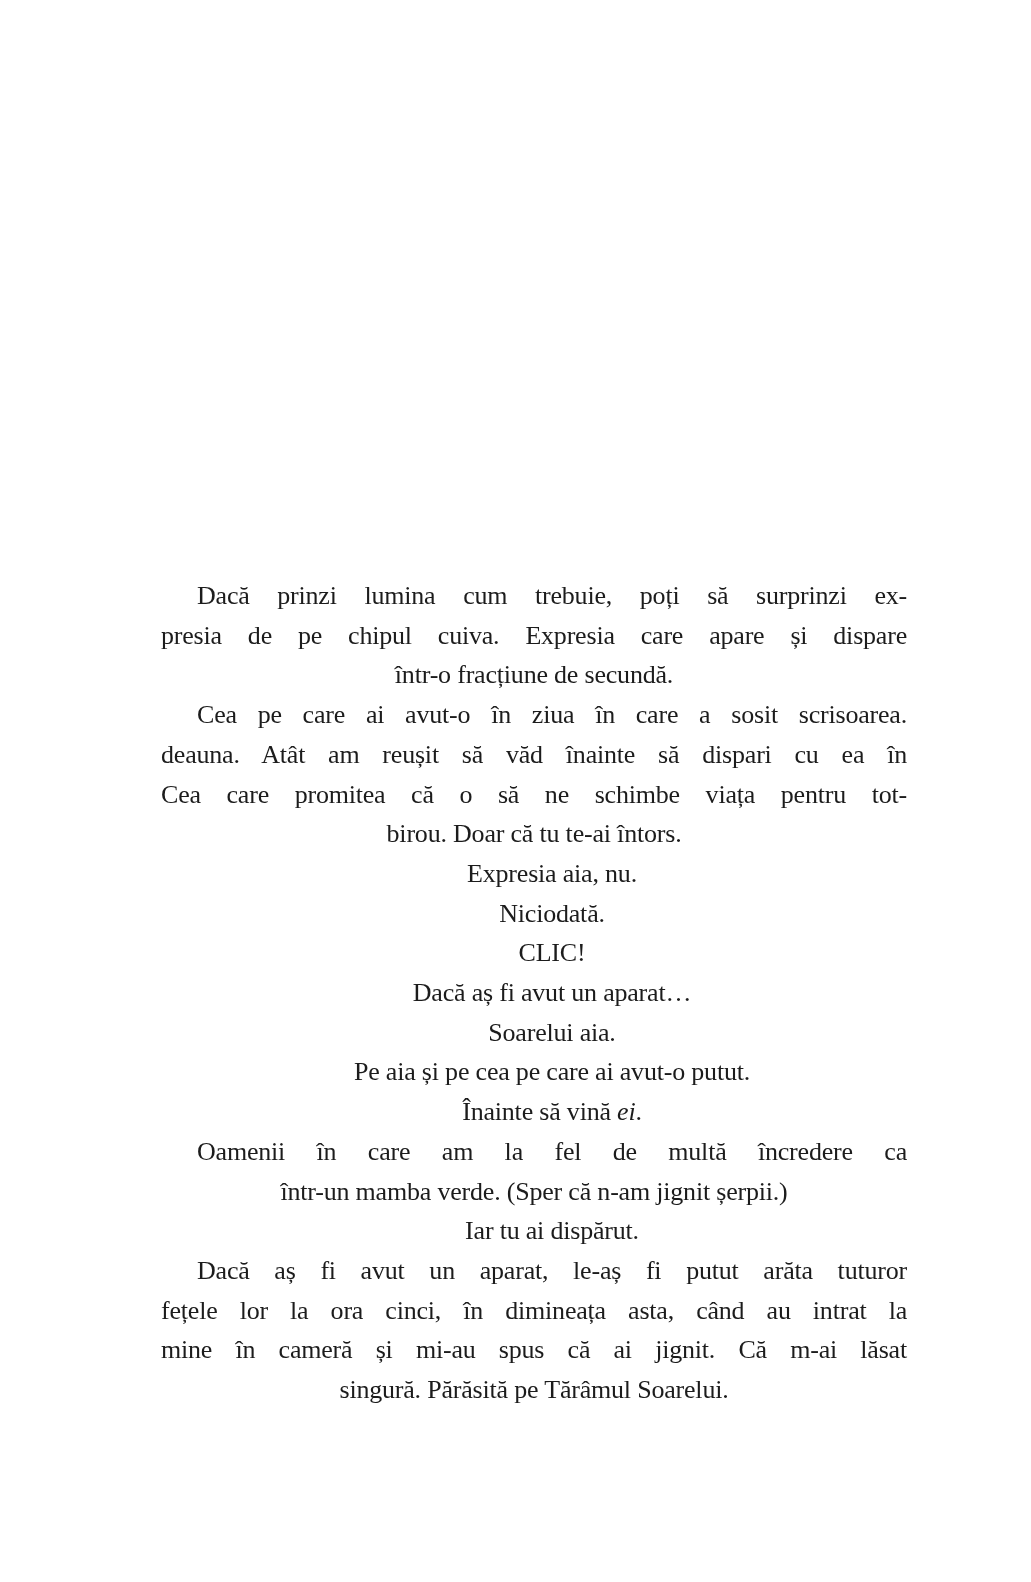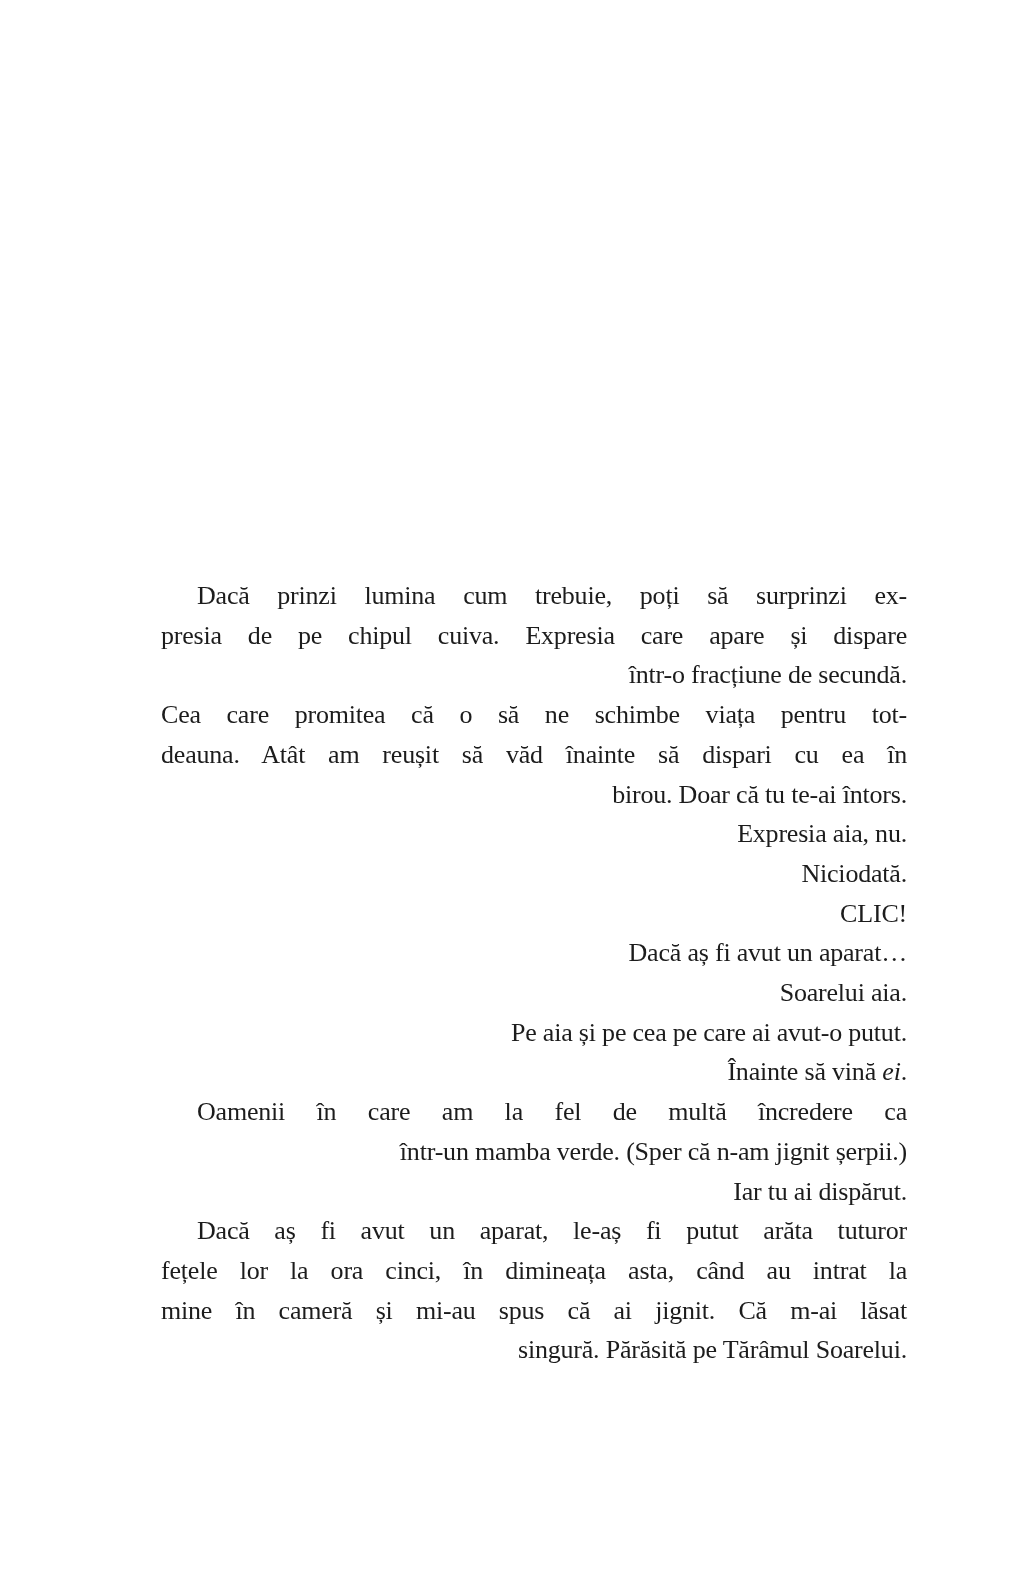--- a/index.html
+++ b/index.html
@@ -19,43 +19,44 @@
     left: 161px;
     top: 576px;
     width: 746px;
     font-family: "Liberation Serif", "DejaVu Serif", serif;
     font-size: 26px;
     line-height: 39.7px;
     letter-spacing: -0.2px;
     color: #1c1c1c;
   }
   .line {
-    text-align: right;
+    text-align: center;
   }
   .line.justify {
     text-align: justify;
     text-align-last: justify;
   }
   .line.indent {
     text-indent: 36px;
   }
   .em {
     font-style: italic;
   }
 </style>
 </head>
 <body>
 
 <div class="page">
   <div class="textblock">
     <div class="line indent justify">Dacă prinzi lumina cum trebuie, poți să surprinzi ex-</div>
     <div class="line justify">presia de pe chipul cuiva. Expresia care apare și dispare</div>
     <div class="line">într-o fracțiune de secundă.</div>
+    <div class="line indent justify">Cea pe care ai avut-o în ziua în care a sosit scrisoarea.</div>
+    <div class="line justify">deauna. Atât am reușit să văd înainte să dispari cu ea în</div>
     <div class="line justify">Cea care promitea că o să ne schimbe viața pentru tot-</div>
-    <div class="line justify">deauna. Atât am reușit să văd înainte să dispari cu ea în</div>
     <div class="line">birou. Doar că tu te-ai întors.</div>
     <div class="line indent">Expresia aia, nu.</div>
     <div class="line indent">Niciodată.</div>
     <div class="line indent">CLIC!</div>
     <div class="line indent">Dacă aș fi avut un aparat…</div>
     <div class="line indent">Soarelui aia.</div>
     <div class="line indent">Pe aia și pe cea pe care ai avut-o putut.</div>
     <div class="line indent"><span>Înainte să vină </span><span class="em">ei</span><span>.</span></div>
     <div class="line indent justify">Oamenii în care am la fel de multă încredere ca</div>
     <div class="line">într-un mamba verde. (Sper că n-am jignit șerpii.)</div>

